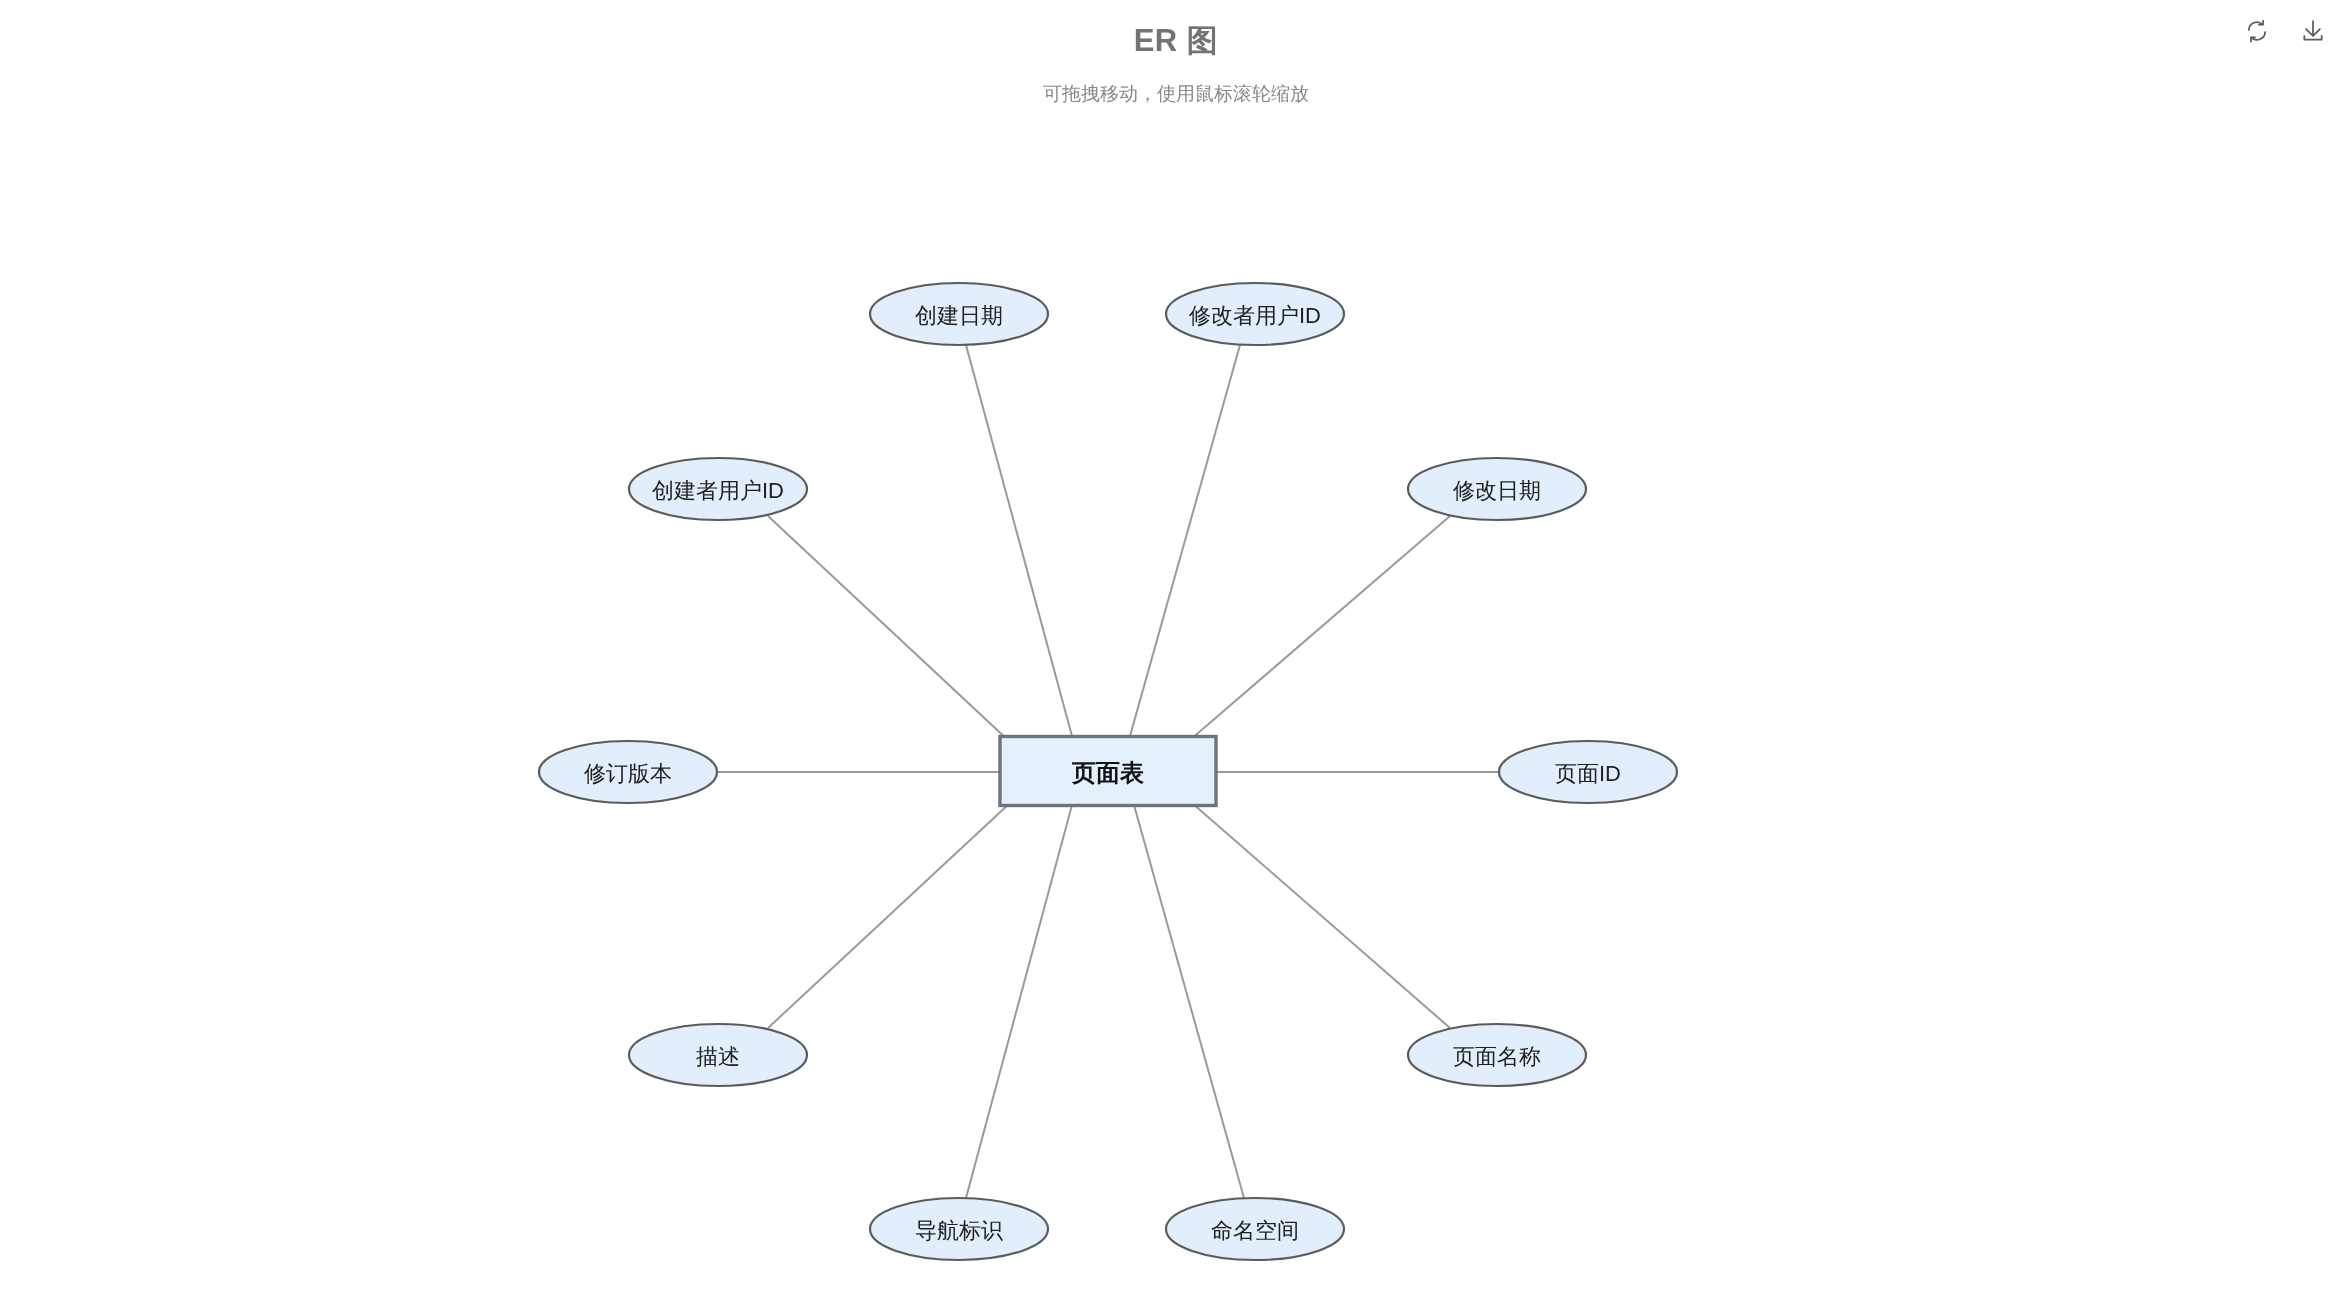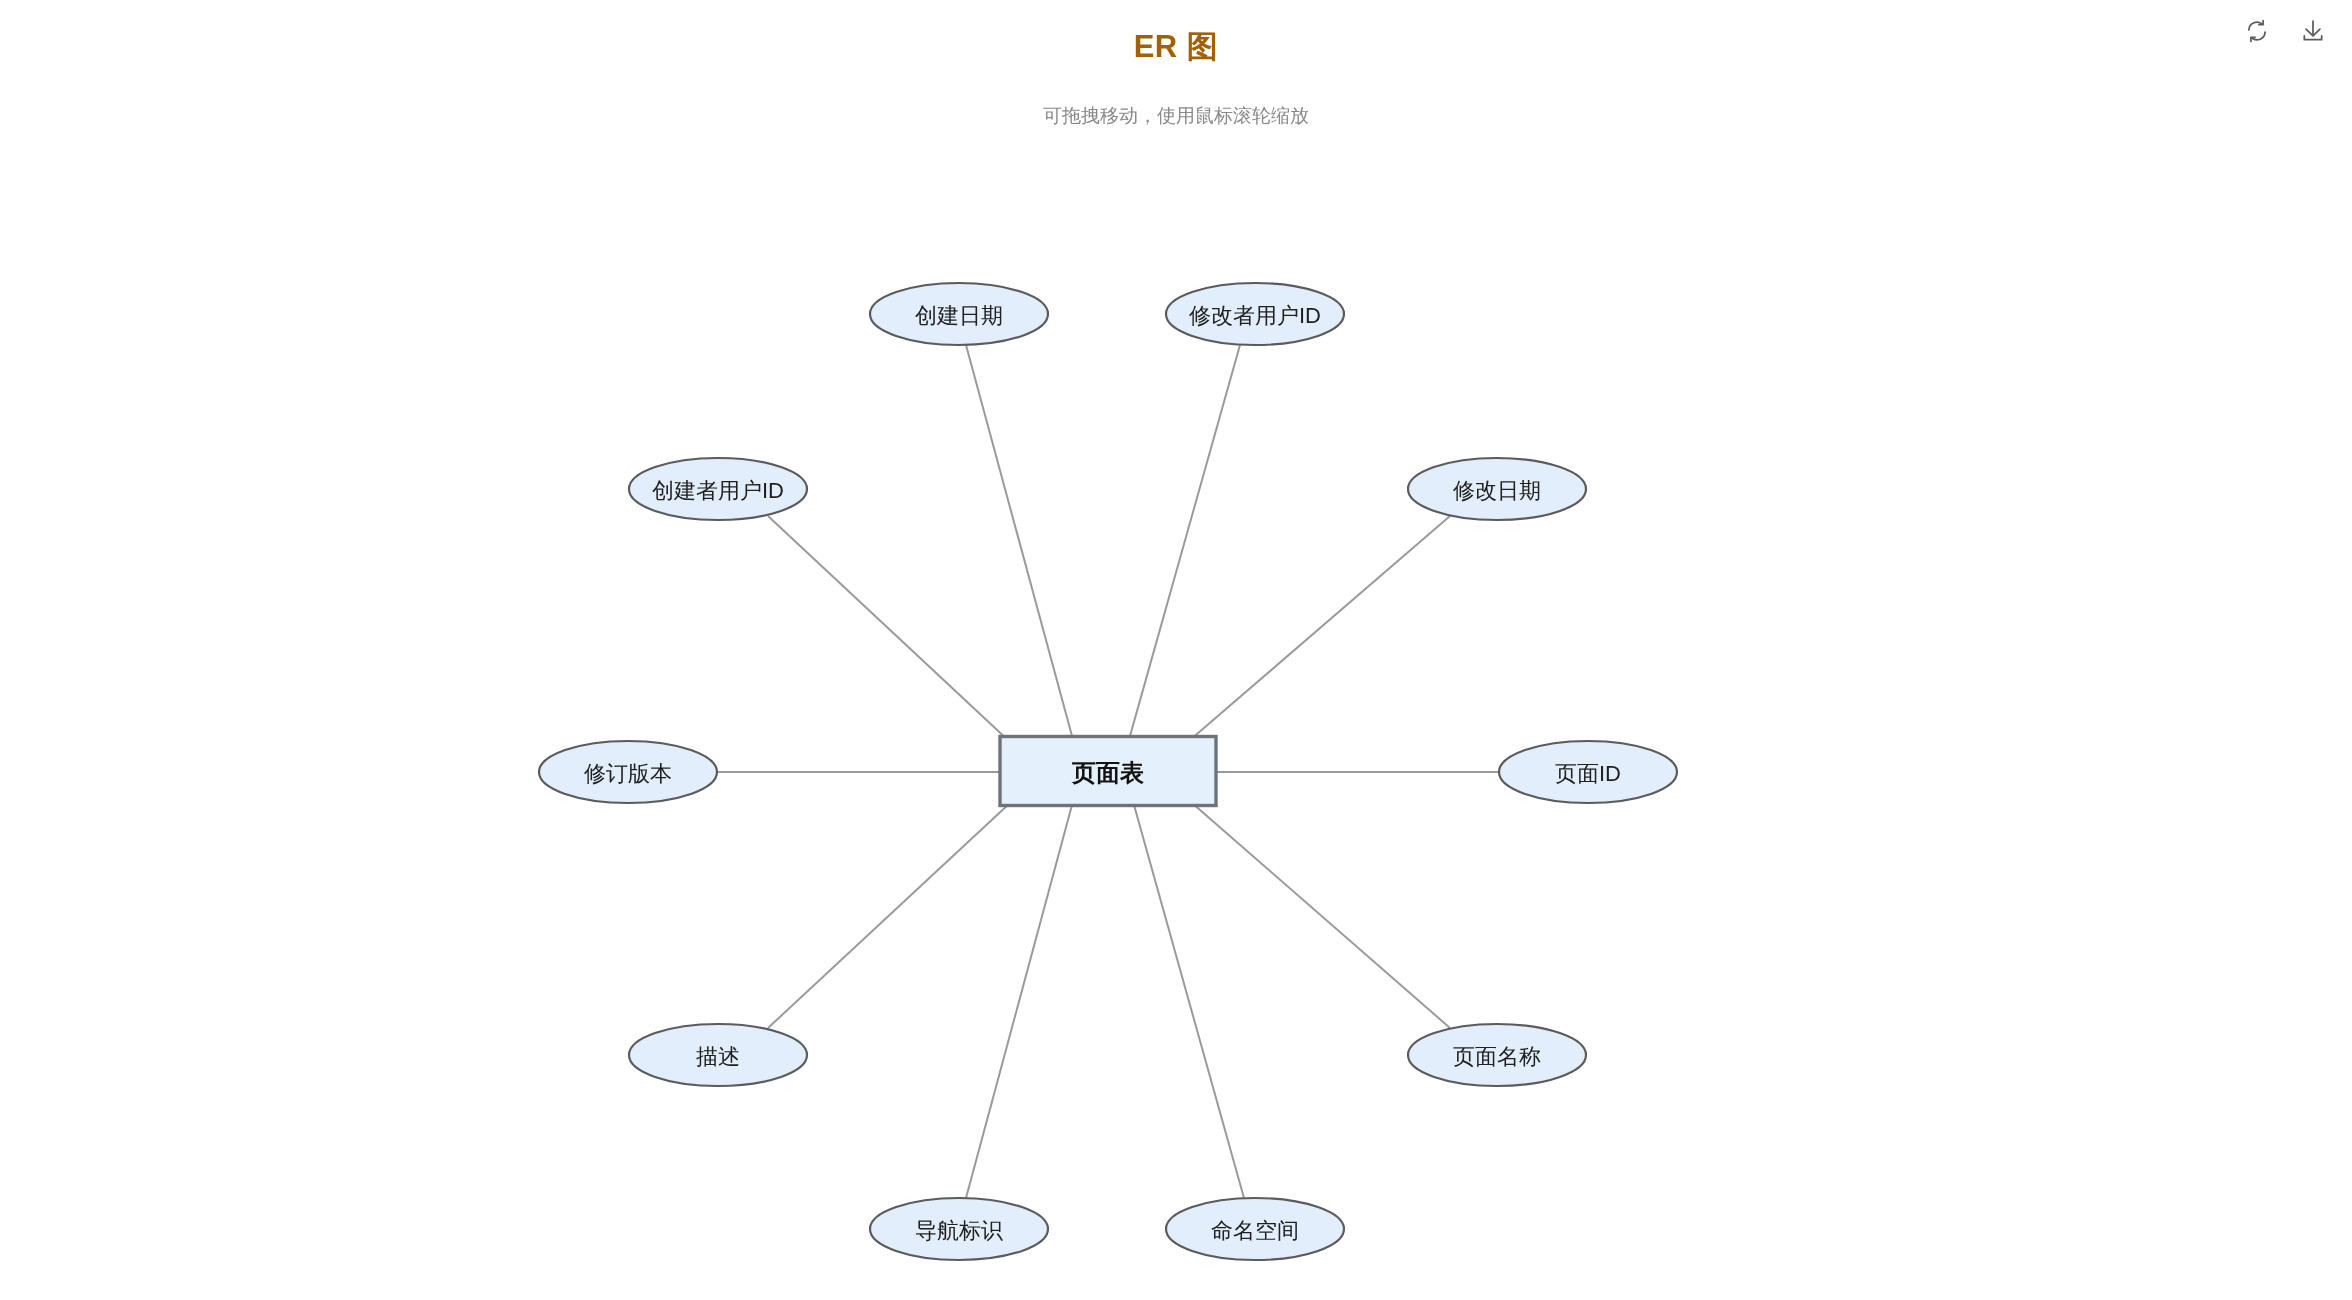--- a/index.html
+++ b/index.html
@@ -42,29 +42,29 @@
   
   .header {
     position: absolute;
     top: 0;
     left: 0;
     width: 2352px;
     text-align: center;
     pointer-events: none;
   }
   .page-title {
-    margin: 6px;
+    margin: 0;
     padding-top: 20px;
     font-size: 31px;
     font-weight: bold;
-    color: #a16207;
+    color: #737373;
     letter-spacing: 0.5px;
   }
   .page-subtitle {
-    margin: 16px;
+    margin: 0;
     padding-top: 19px;
     font-size: 19px;
     font-weight: normal;
     color: #888888;
   }
 
   
   .canvas {
     position: absolute;
     top: 0;

